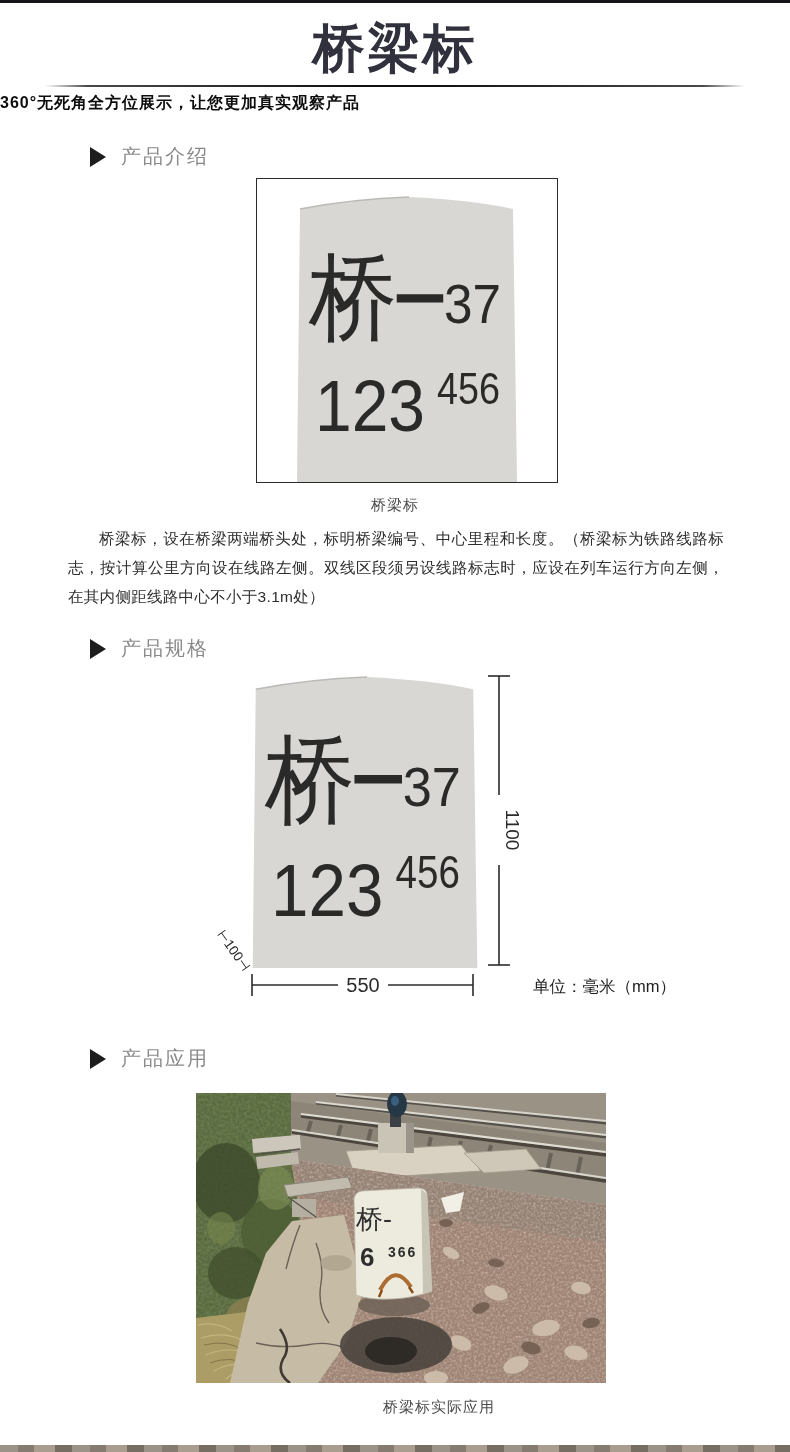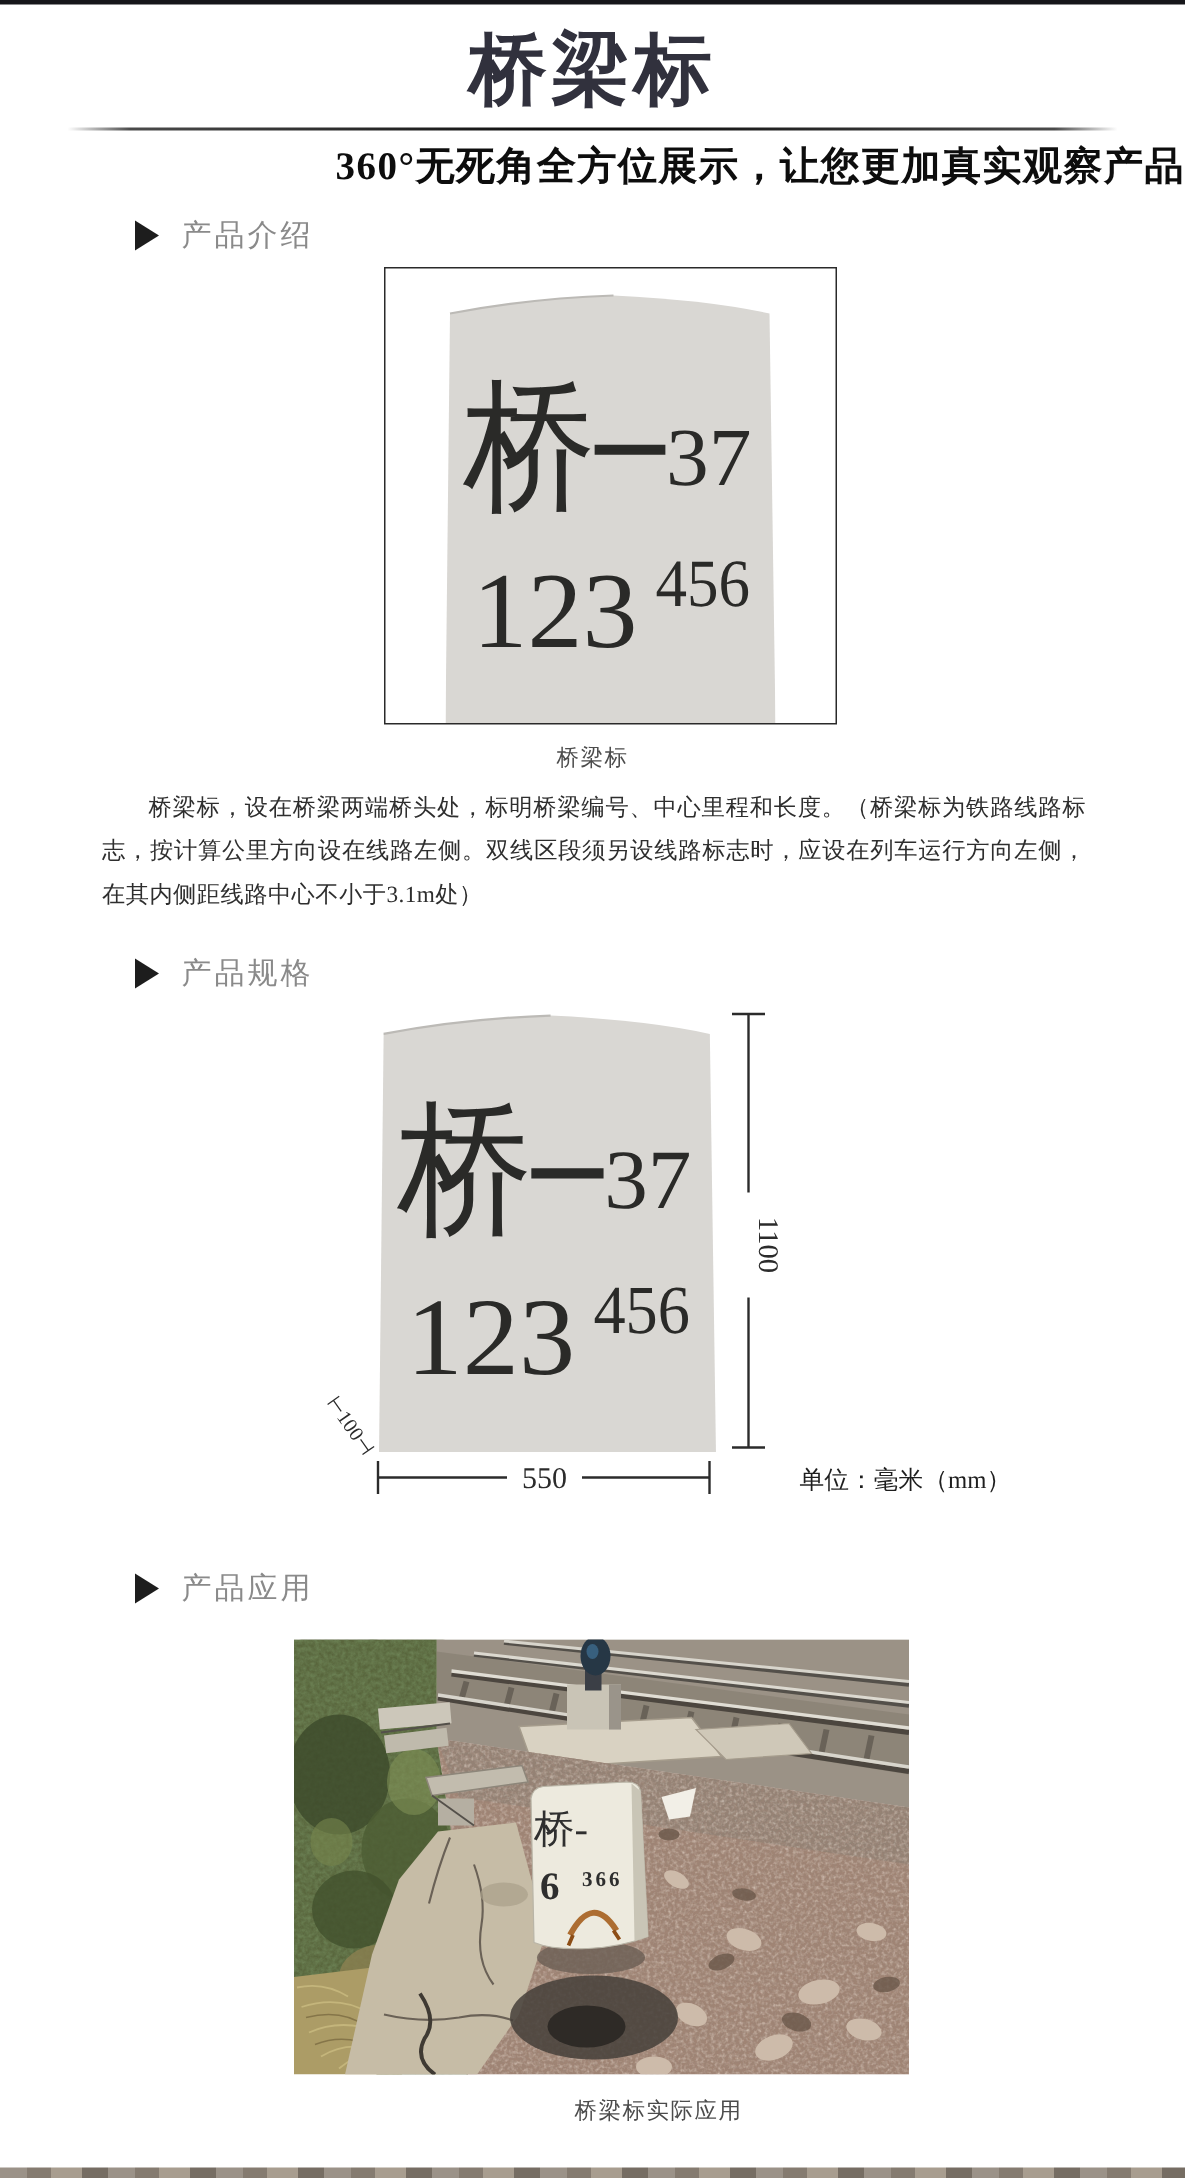--- a/index.html
+++ b/index.html
@@ -1,31 +1,31 @@
 <!DOCTYPE html>
 <html><head>
 <meta charset="utf-8">
 <style>
   html,body{margin:0;padding:0;background:#ffffff;}
   .page{
     position:relative;width:790px;height:1452px;margin:0 auto;background:#fff;
-    font-family:Liberation Serif, serif;color:#2b2b2b;overflow:hidden;
+    font-family:Liberation Sans, sans-serif;color:#2b2b2b;overflow:hidden;
   }
   .abs{position:absolute;}
   
   .top-strip{left:0;top:0;width:790px;height:3px;background:#16161a;}
   .bottom-strip{left:0;top:1445px;width:790px;height:7px;
     background:repeating-linear-gradient(90deg,#9b9288 0 18px,#857b70 18px 34px,#a89d8f 34px 55px,#766d63 55px 72px);}
   
   .page-title{left:0;top:18px;width:790px;text-align:center;
     font-size:52px;font-weight:900;letter-spacing:3px;color:#31313d;line-height:60px;}
   .title-divider{left:45px;top:85px;width:700px;height:2px;
     background:linear-gradient(90deg,rgba(0,0,0,0) 0%,#4a4a4a 6%,#101010 45%,#101010 55%,#4a4a4a 94%,rgba(0,0,0,0) 100%);}
-  .page-subtitle{left:0;top:93px;width:790px;text-align:right;
-    font-size:26px;font-weight:bold;color:#0d0d0d;letter-spacing:1px;}
+  .page-subtitle{left:0;top:93px;width:790px;text-align:left;
+    font-size:16px;font-weight:bold;color:#0d0d0d;letter-spacing:1px;}
   
   .section-header{display:flex;align-items:center;gap:15px;padding-left:22px;}
   .tri-icon{width:0;height:0;border-left:16px solid #1d1d1d;
     border-top:10px solid transparent;border-bottom:10px solid transparent;}
   .section-label{font-size:20px;color:#8a8a8a;letter-spacing:2px;}
   .hdr-intro{left:68px;top:143px;}
   .hdr-spec{left:68px;top:635px;}
   .hdr-app{left:68px;top:1045px;justify-content:center;}
   
   .figure-box{left:256px;top:178px;width:300px;height:303px;border:1px solid #2a2a2a;background:#fff;}

